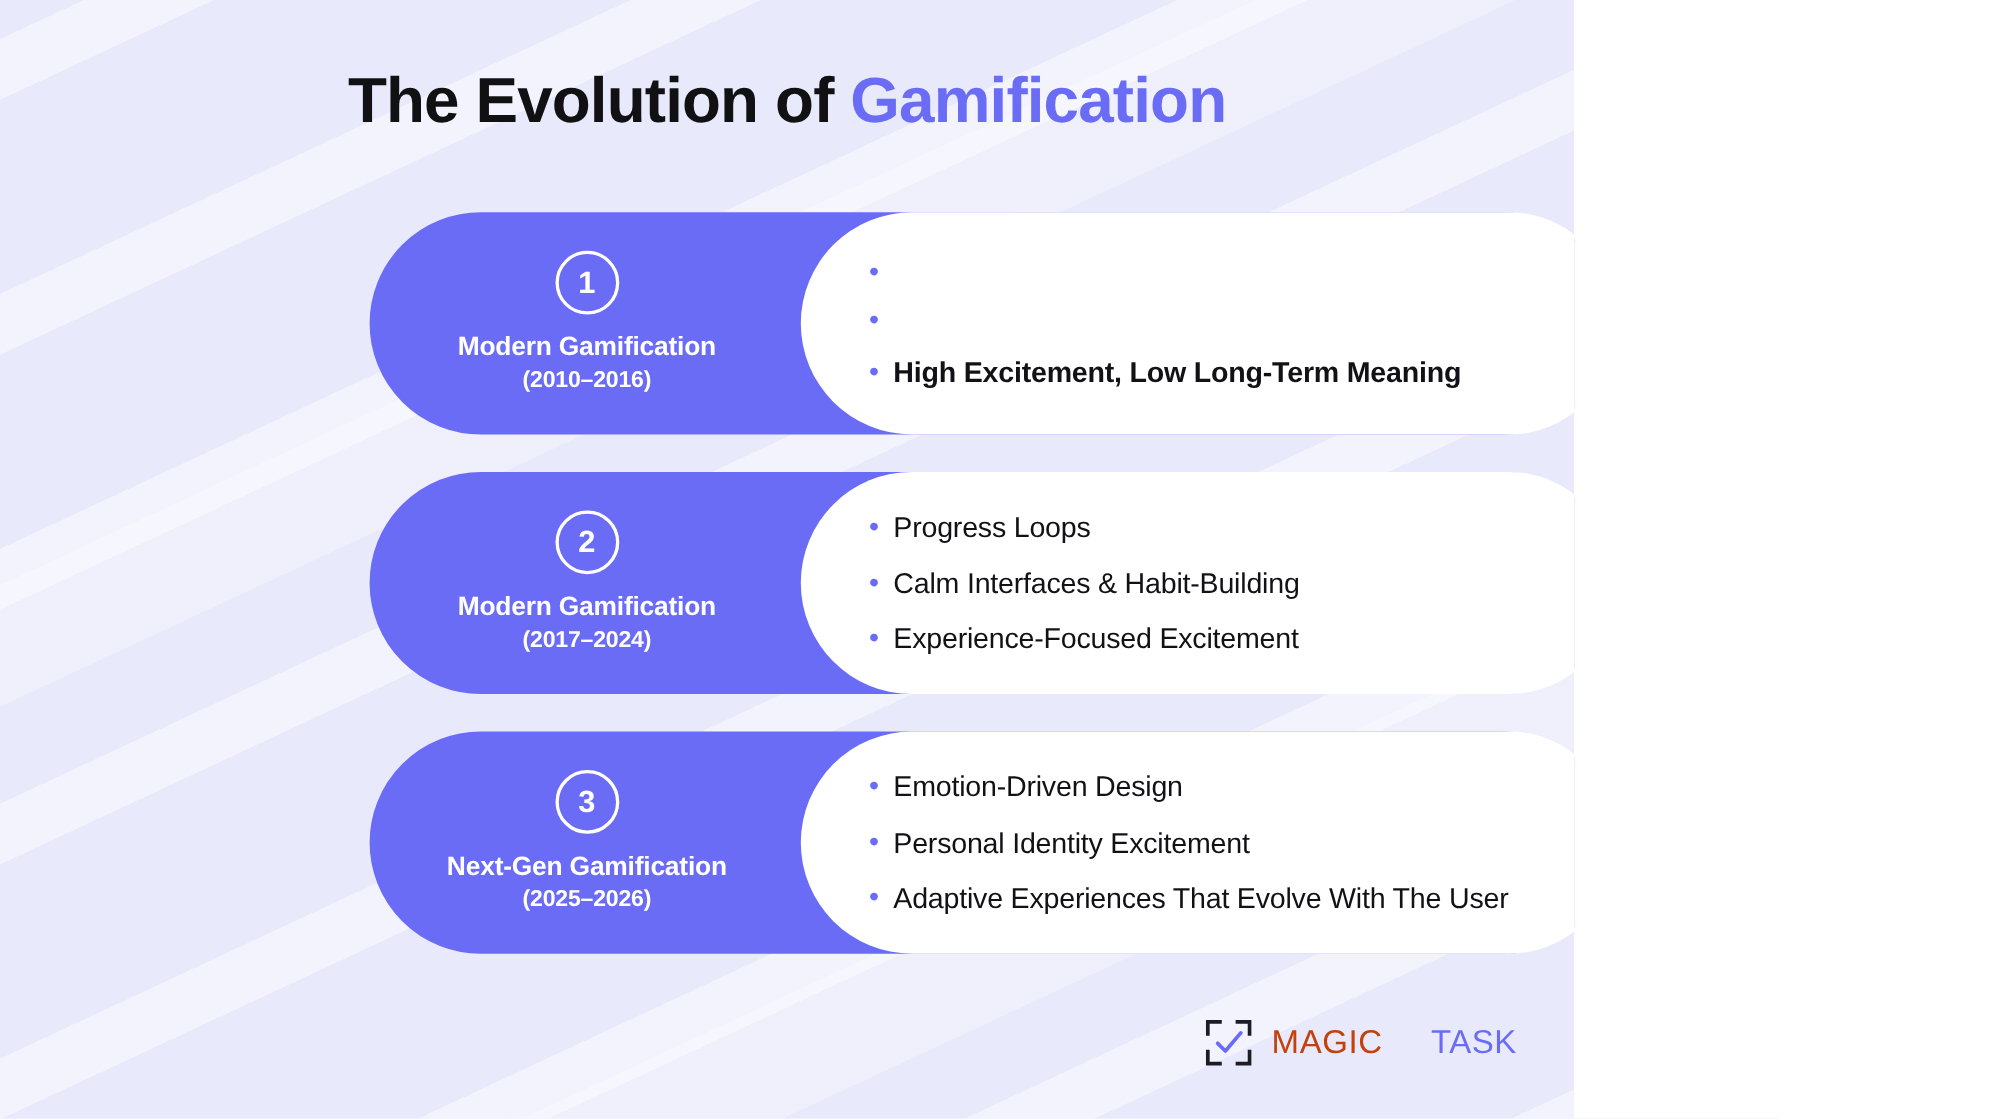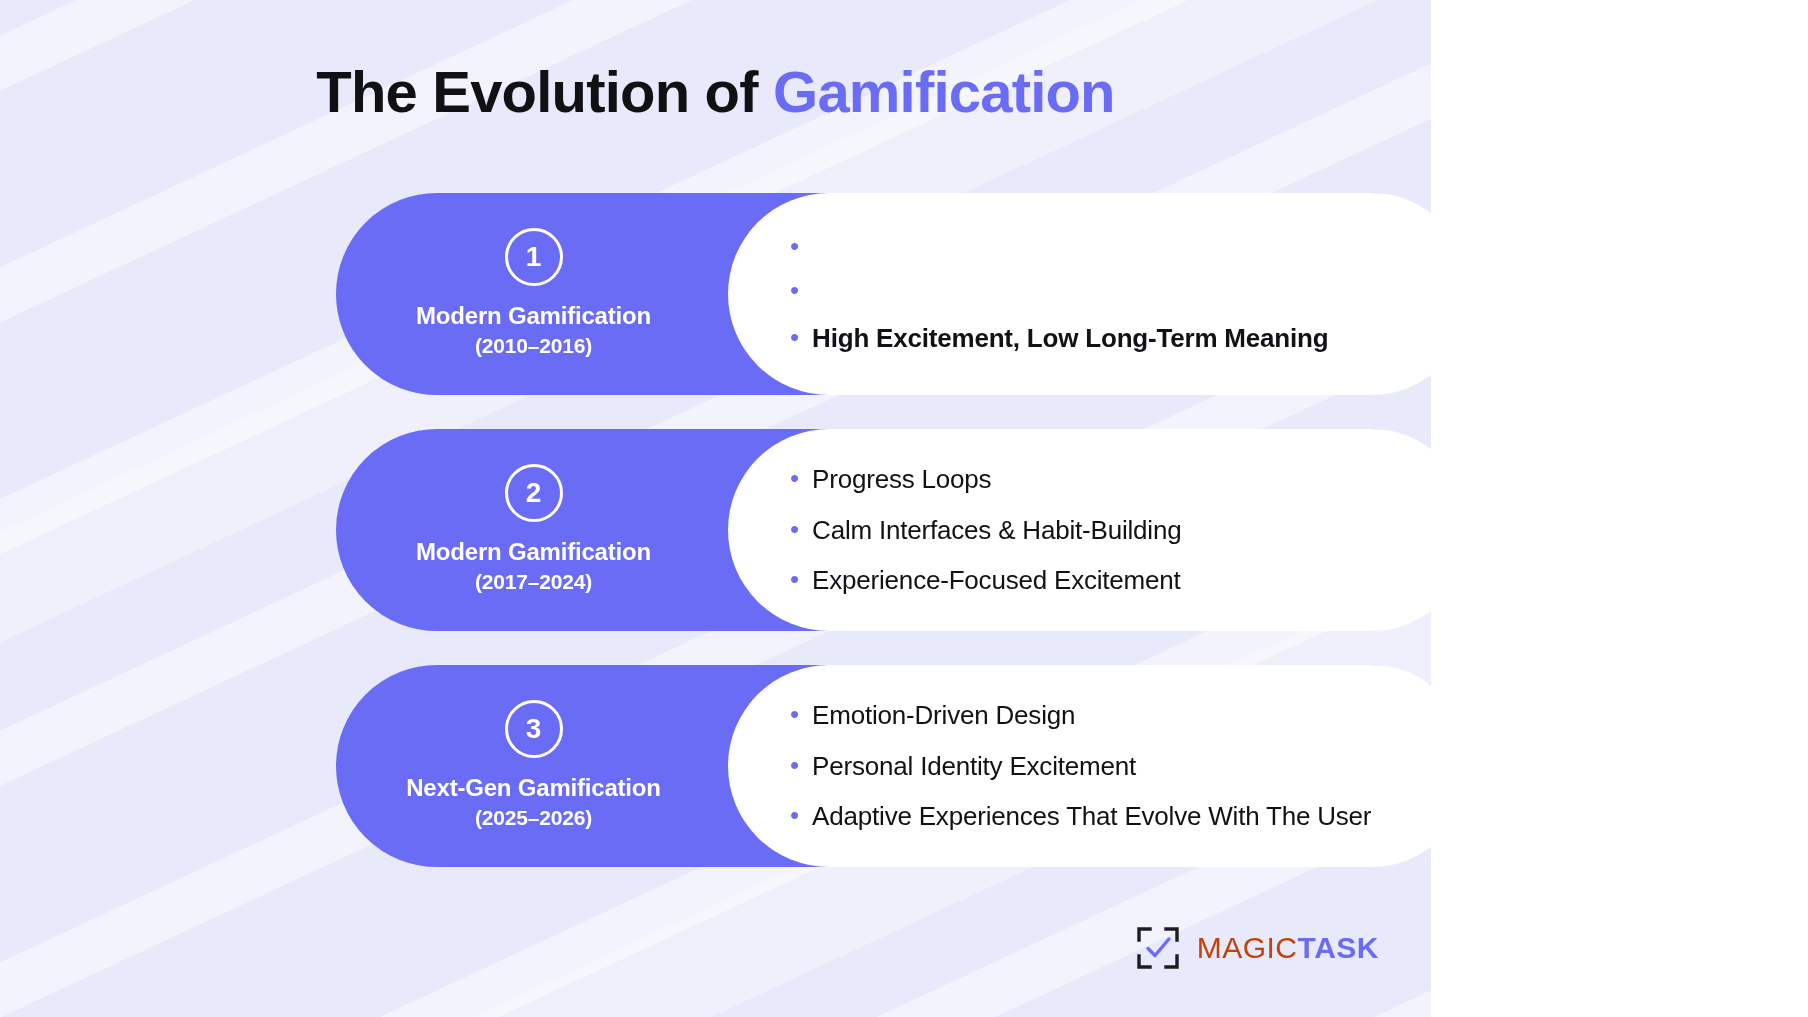--- a/index.html
+++ b/index.html
@@ -169,21 +169,21 @@
     position:relative;
     flex:0 0 auto;
   }
   .logo-word {
     font-size:30px;
     letter-spacing:0.5px;
     line-height:1;
     white-space:nowrap;
   }
   .logo-word .w1 { color:#c2410c; font-weight:normal; }
-  .logo-word .w2 { color:#6a6cf6; font-weight:bold; }
+  .logo-word .w2 { color:#6a6cf6; font-weight:normal;margin-left:44px; }
 </style>
 </head>
 <body>
 
 <div id="stage">
 
   <div class="streaks"></div>
   <div class="streak-soft"></div>
 
   <h1 class="title">

